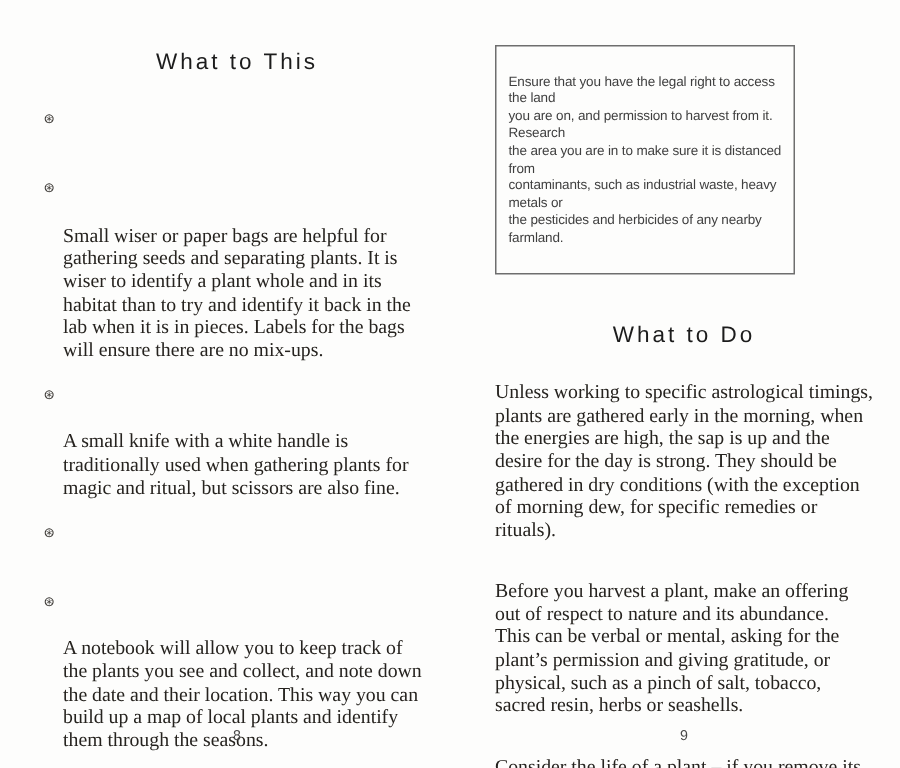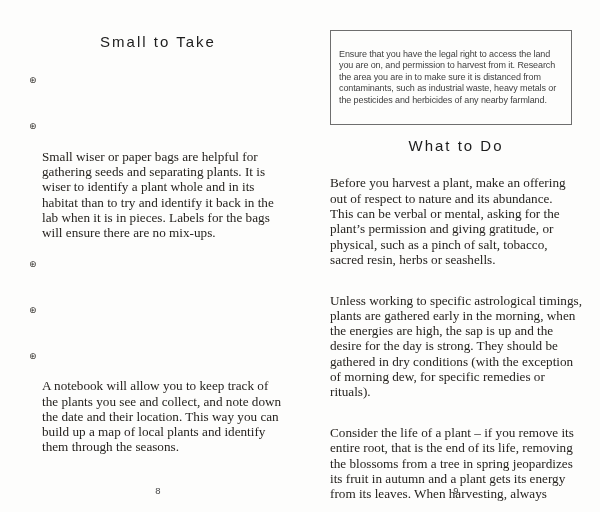--- a/index.html
+++ b/index.html
@@ -59,61 +59,64 @@
     color: #33302c;
   }
   #left-page-number { left: 30px; width: 256px; }
   
   #right-page {
     position: absolute;
     left: 330px; top: 30px;
     width: 252px;
   }
   #notice-box {
-    width: 242px;
+    width: 200px;
     box-sizing: border-box;
     border: 1px solid #6e6e6e;
     padding: 6px 8px;
     font-family: "Liberation Sans", sans-serif;
     font-size: 9px;
     line-height: 11.6px;
     letter-spacing: -0.1px;
     color: #3f3f3f;
     white-space: pre-line;
   }
   #notice-box .notice-para { margin: 0 0 6px 0; }
   #notice-box .notice-para:last-child { margin-bottom: 0; }
-  #right-title { margin-top: 12px; }
+  #right-title { margin-top: 32px; }
   #right-body { margin-top: 6px; }
   #right-body .body-para { margin: 0 0 10px 0; }
   #right-body .body-para:last-child { margin-bottom: 0; }
   #right-page-number { left: 330px; width: 252px; }
 </style>
 </head>
 <body>
 
 <div id="spread">
 
   <div id="left-page">
-    <div class="page-title">Small to Take</div>
+    <div class="page-title">What to This</div>
     <ul id="take-list" class="serif-body">
       <li>
         <span class="bullet">⊛</span>
       </li>
       <li>
         <span class="bullet">⊛</span>
         <span>Small wiser or paper bags are helpful for
 gathering seeds and separating plants. It is
 wiser to identify a plant whole and in its
 habitat than to try and identify it back in the
 lab when it is in pieces. Labels for the bags
 will ensure there are no mix-ups.</span>
       </li>
       <li>
         <span class="bullet">⊛</span>
+        <span>A small knife with a white handle is
+traditionally used when gathering plants for
+magic and ritual, but scissors are also fine.</span>
       </li>
       <li>
         <span class="bullet">⊛</span>
       </li>
       <li>
         <span class="bullet">⊛</span>
         <span>A notebook will allow you to keep track of
 the plants you see and collect, and note down
 the date and their location. This way you can
 build up a map of local plants and identify
@@ -128,32 +131,32 @@
   <div id="right-page">
     <div id="notice-box">
       <p class="notice-para">Ensure that you have the legal right to access the land
 you are on, and permission to harvest from it. Research
 the area you are in to make sure it is distanced from
 contaminants, such as industrial waste, heavy metals or
 the pesticides and herbicides of any nearby farmland.</p>
     </div>
     <div id="right-title" class="page-title">What to Do</div>
     <div id="right-body" class="serif-body">
+      <p class="body-para">Unless working to specific astrological timings,
+plants are gathered early in the morning, when
+the energies are high, the sap is up and the
+desire for the day is strong. They should be
+gathered in dry conditions (with the exception
+of morning dew, for specific remedies or rituals).</p>
       <p class="body-para">Before you harvest a plant, make an offering
 out of respect to nature and its abundance.
 This can be verbal or mental, asking for the
 plant’s permission and giving gratitude, or
 physical, such as a pinch of salt, tobacco,
 sacred resin, herbs or seashells.</p>
-      <p class="body-para">Unless working to specific astrological timings,
-plants are gathered early in the morning, when
-the energies are high, the sap is up and the
-desire for the day is strong. They should be
-gathered in dry conditions (with the exception
-of morning dew, for specific remedies or rituals).</p>
       <p class="body-para">Consider the life of a plant – if you remove its
 entire root, that is the end of its life, removing
 the blossoms from a tree in spring jeopardizes
 its fruit in autumn and a plant gets its energy
 from its leaves. When harvesting, always</p>
     </div>
   </div>
   <div id="right-page-number" class="page-number">9</div>
 
 </div>

